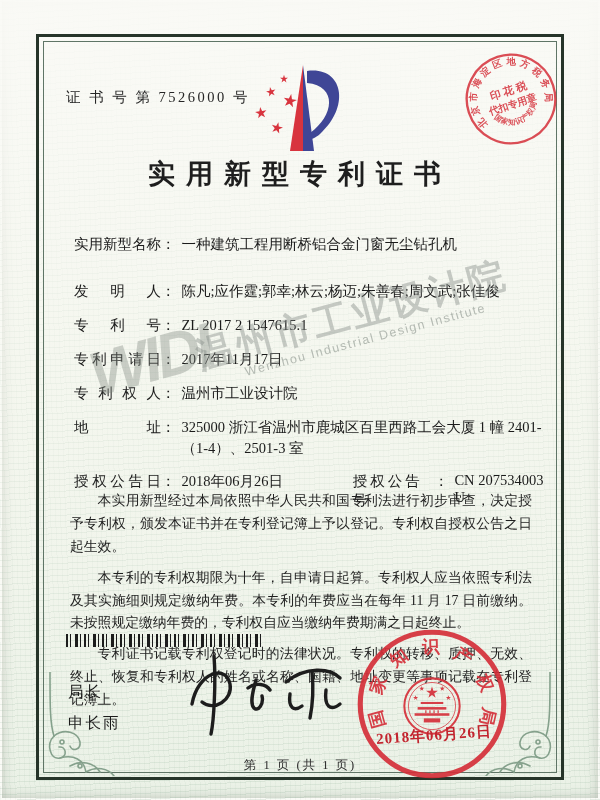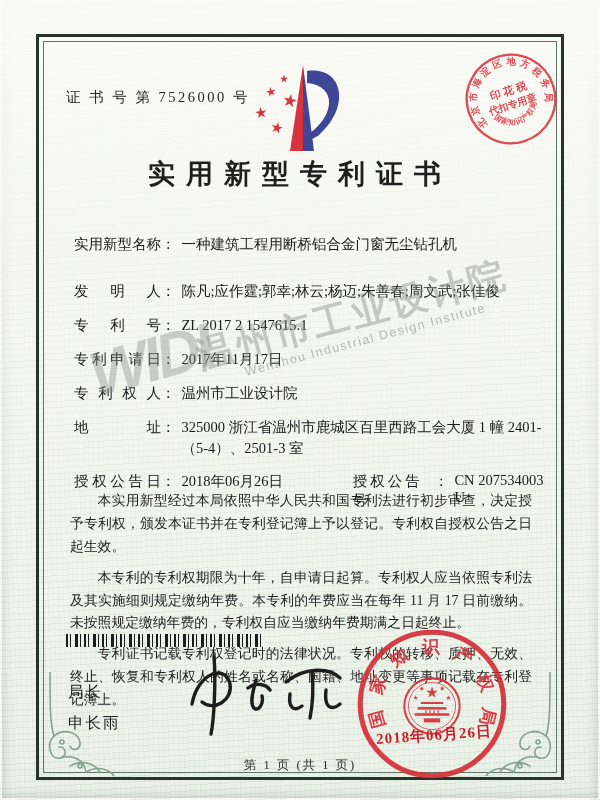--- a/index.html
+++ b/index.html
@@ -165,21 +165,21 @@
       <span class="fvalue">2017年11月17日</span>
     </div>
     <div class="frow">
       <span class="flabel">专利权人</span>
         <span class="fcolon">：</span>
       <span class="fvalue">温州市工业设计院</span>
     </div>
     <div class="frow">
       <span class="flabel">地址</span>
         <span class="fcolon">：</span>
-      <span class="fvalue">325000 浙江省温州市鹿城区百里西路工会大厦 1 幢 2401-（5-4）、2501-3 室</span>
+      <span class="fvalue">325000 浙江省温州市鹿城区百里西路工会大厦 1 幢 2401-（1-4）、2501-3 室</span>
     </div>
     <div class="grant-row">
       <div class="grant-left">
         <span class="flabel">授权公告日</span>
           <span class="fcolon">：</span>
         <span class="fvalue">2018年06月26日</span>
       </div>
       <div class="grant-right">
         <span class="flabel2">授权公告号</span>
           <span class="fcolon">：</span>

